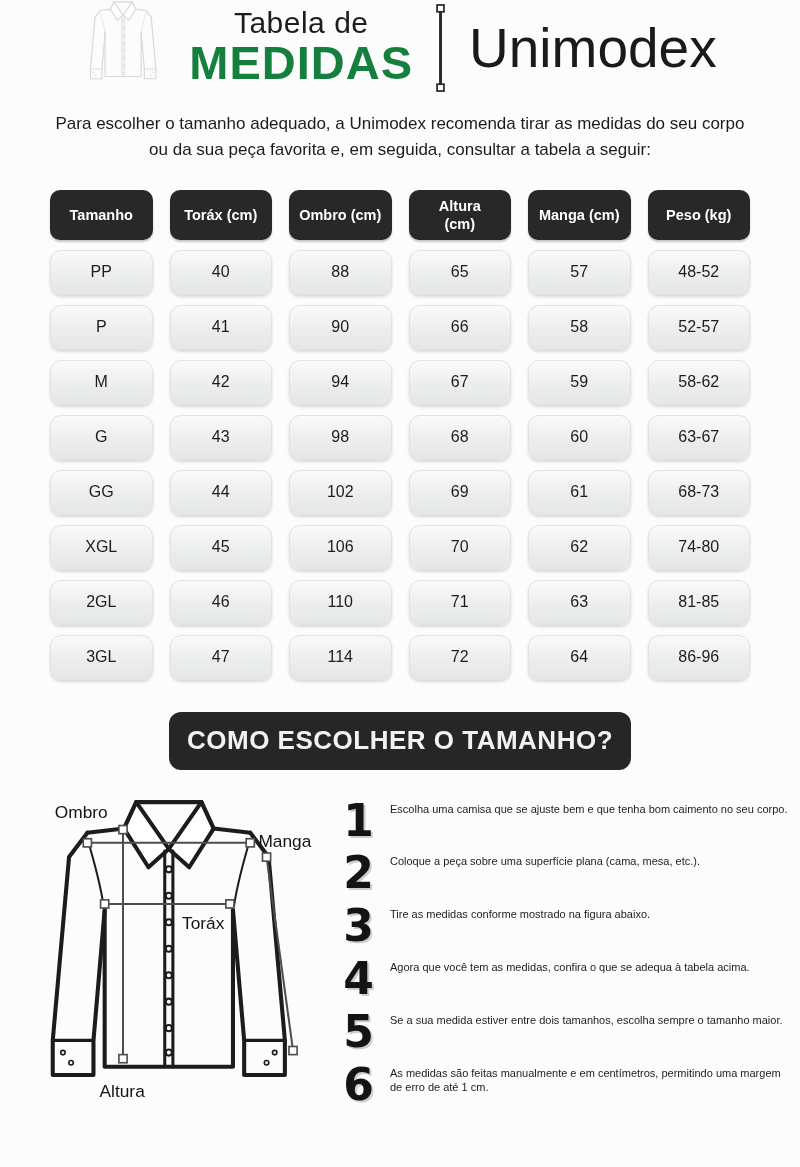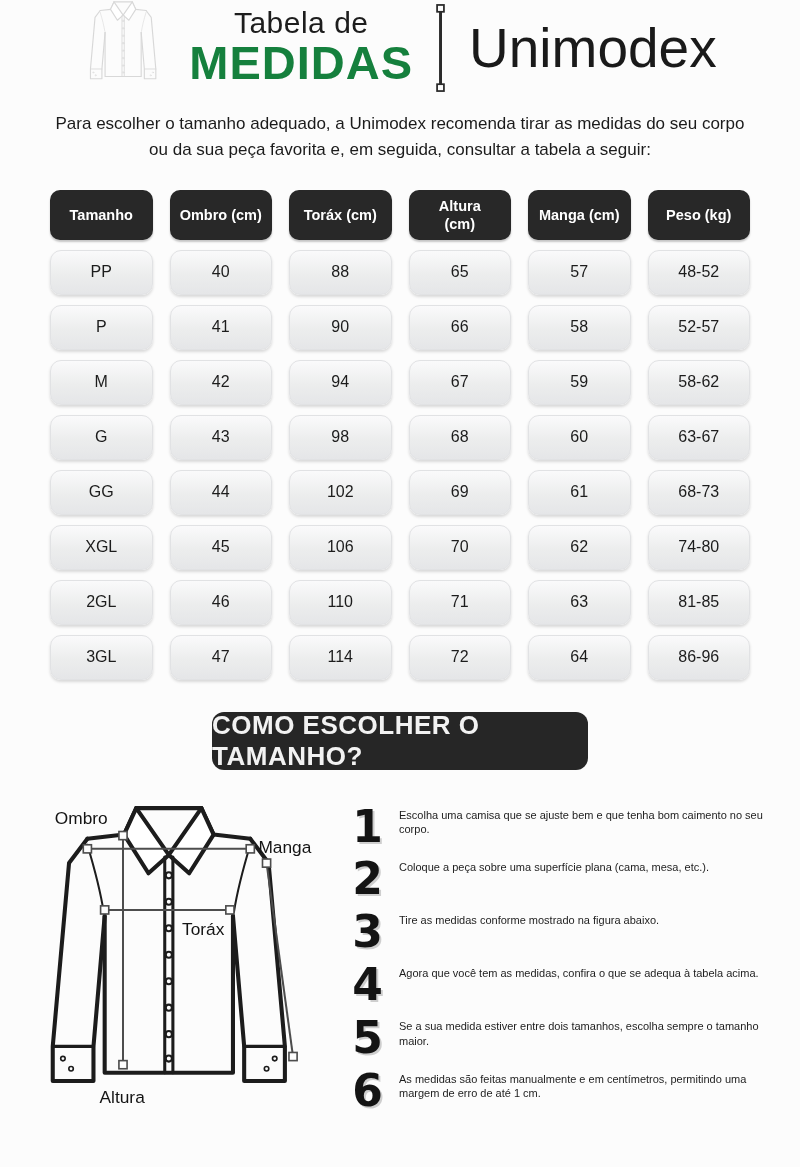--- a/index.html
+++ b/index.html
@@ -67,36 +67,36 @@
     display: flex;
     align-items: center;
     justify-content: center;
     font-size: 16px;
     color: #1c1c1c;
     box-shadow: 0 2px 3px rgba(0,0,0,.14);
   }
 
   
   .banner {
-    width: 376px;
+    width: 462px;
     height: 58px;
-    margin: 32px auto 30px;
+    margin: 32px auto 24px;
     background: #262626;
     border-radius: 12px;
     color: #f2f2f2;
     display: flex;
     align-items: center;
     justify-content: center;
     font-size: 26px;
     font-weight: 600;
     letter-spacing: .5px;
   }
 
   
-  .bottom { display: flex; padding: 2px 12px 0 26px; gap: 17px; }
+  .bottom { display: flex; padding: 2px 12px 0 26px; gap: 8px; }
   .diagram { width: 306px; flex: none; }
   .diagram svg { width: 306px; height: 336px; display: block; }
   .steps { flex: 1; display: flex; flex-direction: column; gap: 11px; padding-top: 4px; }
   .step { display: flex; gap: 13px; }
   .step-num {
     flex: none;
     width: 37px;
     text-align: center;
     font-family: "DejaVu Sans", sans-serif;
     font-weight: 900;
@@ -174,22 +174,22 @@
       <rect x="4" y="83" width="7" height="7" fill="#fcfcfc"></rect>
     </svg>
   </div>
   <div class="brand">Unimodex</div>
 </div>
 
 <p class="intro">Para escolher o tamanho adequado, a Unimodex recomenda tirar as medidas do seu corpo ou da sua peça favorita e, em seguida, consultar a tabela a seguir:</p>
 
 <div class="size-table">
   <div class="th">Tamanho</div>
+  <div class="th">Toráx (cm)</div>
   <div class="th">Ombro (cm)</div>
-  <div class="th">Toráx (cm)</div>
   <div class="th">Altura
 (cm)</div>
   <div class="th">Manga (cm)</div>
   <div class="th">Peso (kg)</div>
 
   <div class="td">PP</div>
   <div class="td">40</div>
   <div class="td">88</div>
   <div class="td">65</div>
   <div class="td">57</div>

